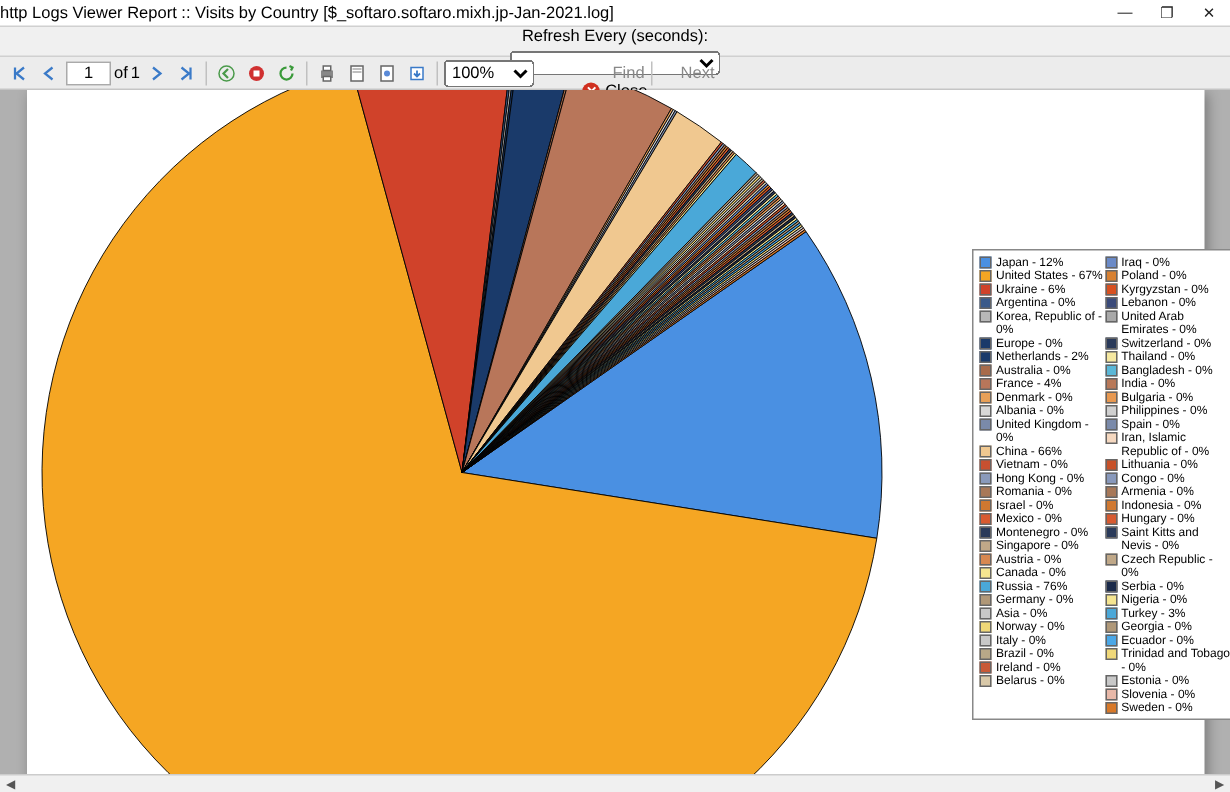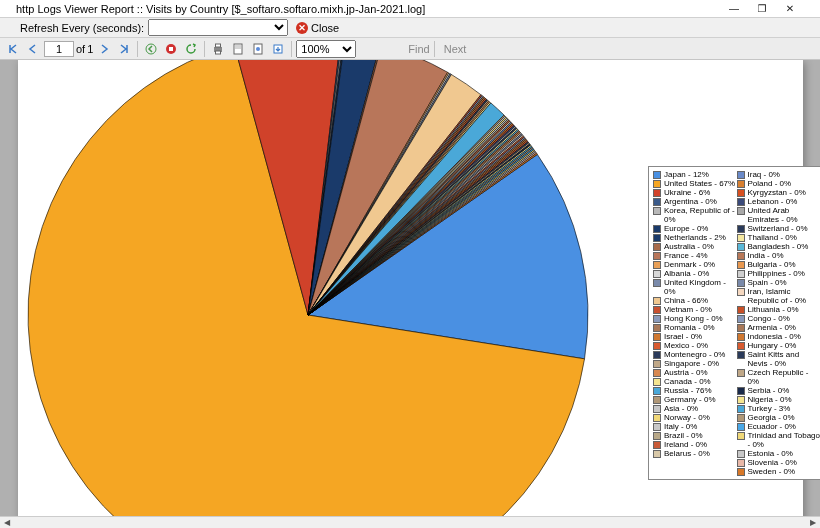--- a/index.html
+++ b/index.html
@@ -1,20 +1,20 @@
 <!DOCTYPE html>
 <html><head>
 <meta charset="utf-8">
 <style>
   * { box-sizing: border-box; margin: 0; padding: 0; }
   body { font-family: "Segoe UI", Tahoma, sans-serif; font-size: 11px; background: #fff; width: 820px; height: 528px; overflow: hidden; position: relative; }
-  .titlebar { height: 18px; background: #fff; display: flex; align-items: center; padding: 0 16px; border-bottom: 1px solid #d0d0d0; }
+  .titlebar { height: 18px; background: #fff; display: flex; align-items: center; padding: 0 0; border-bottom: 1px solid #d0d0d0; }
   .titlebar .title { flex: 1; font-size: 11px; color: #000; white-space: nowrap; overflow: hidden; }
   .titlebar .winbtn { width: 28px; height: 17px; display: flex; align-items: center; justify-content: center; font-size: 10px; color: #222; }
-  .toolbar1 { height: 20px; background: #f0f0f0; display: flex; align-items: center; padding: 0 20px; gap: 4px; border-bottom: 1px solid #d0d0d0; }
+  .toolbar1 { height: 20px; background: #f0f0f0; display: flex; align-items: center; padding: 0 4px; gap: 4px; border-bottom: 1px solid #d0d0d0; flex-direction: column; }
   .toolbar1 .label { font-size: 11px; }
   .toolbar1 select { font-size: 11px; height: 17px; width: 140px; }
   .toolbar1 .closebtn { display: flex; align-items: center; gap: 3px; font-size: 11px; padding: 1px 4px; }
   .closex { width: 12px; height: 12px; border-radius: 50%; background: #d03020; color: #fff; display: inline-flex; align-items: center; justify-content: center; font-size: 9px; font-weight: bold; }
   .toolbar2 { height: 22px; background: #ececec; display: flex; align-items: center; padding: 0 4px; gap: 2px; border-bottom: 1px solid #c5c5c5; }
   .tbtn { width: 18px; height: 18px; display: flex; align-items: center; justify-content: center; font-size: 10px; color: #333; border: 1px solid transparent; }
   .tsep { width: 1px; height: 16px; background: #c0c0c0; margin: 0 2px; }
   .pageinp { width: 30px; height: 16px; font-size: 11px; text-align: center; border: 1px solid #aaa; }
   .zoomsel { width: 60px; height: 18px; font-size: 11px; }
   .findlbl { font-size: 11px; color: #888; margin-left: 50px; }
@@ -119,21 +119,21 @@
         <rect x="2" y="2" width="8" height="8" fill="#fff" stroke="#3a7ac8"></rect>
         <path d="M6 4v4M4 6l2 2 2-2" fill="none" stroke="#3a7ac8" stroke-width="1.2"></path>
       </svg>
   </div>
   <div class="tsep"></div>
   <select class="zoomsel">
     <option>100%</option>
   </select>
   <span class="findlbl">Find</span>
   <span class="tsep"></span>
-  <span class="findlbl" style="margin-left:5px">Next</span>
+  <span class="findlbl" style="margin-left:15px">Next</span>
 </div>
 
 <div class="viewport">
   <div class="page">
     <div class="chart-area">
       <svg id="pie-svg" width="600" height="520" viewBox="0 0 600 520">
           <path d="M 290 255 L 519.3625724009178 94.39859782170711 A 280 280 0 0 1 566.5452547313778 298.84885500851084 Z" fill="#4a90e2" stroke="#000" stroke-width="0.6"></path>
           <path d="M 290 255 L 566.5452547313778 298.84885500851084 A 280 280 0 1 1 216.2619240974327 -15.116079051557449 Z" fill="#f5a623" stroke="#000" stroke-width="0.6"></path>
           <path d="M 290 255 L 216.2619240974327 -15.116079051557449 A 280 280 0 0 1 322.84224285079017 -23.067234827351967 Z" fill="#d0422a" stroke="#000" stroke-width="0.6"></path>
           <path d="M 290 255 L 322.84224285079017 -23.067234827351967 A 280 280 0 0 1 324.2657245005607 -22.89541220475678 Z" fill="#3a5a8a" stroke="#000" stroke-width="0.6"></path>

